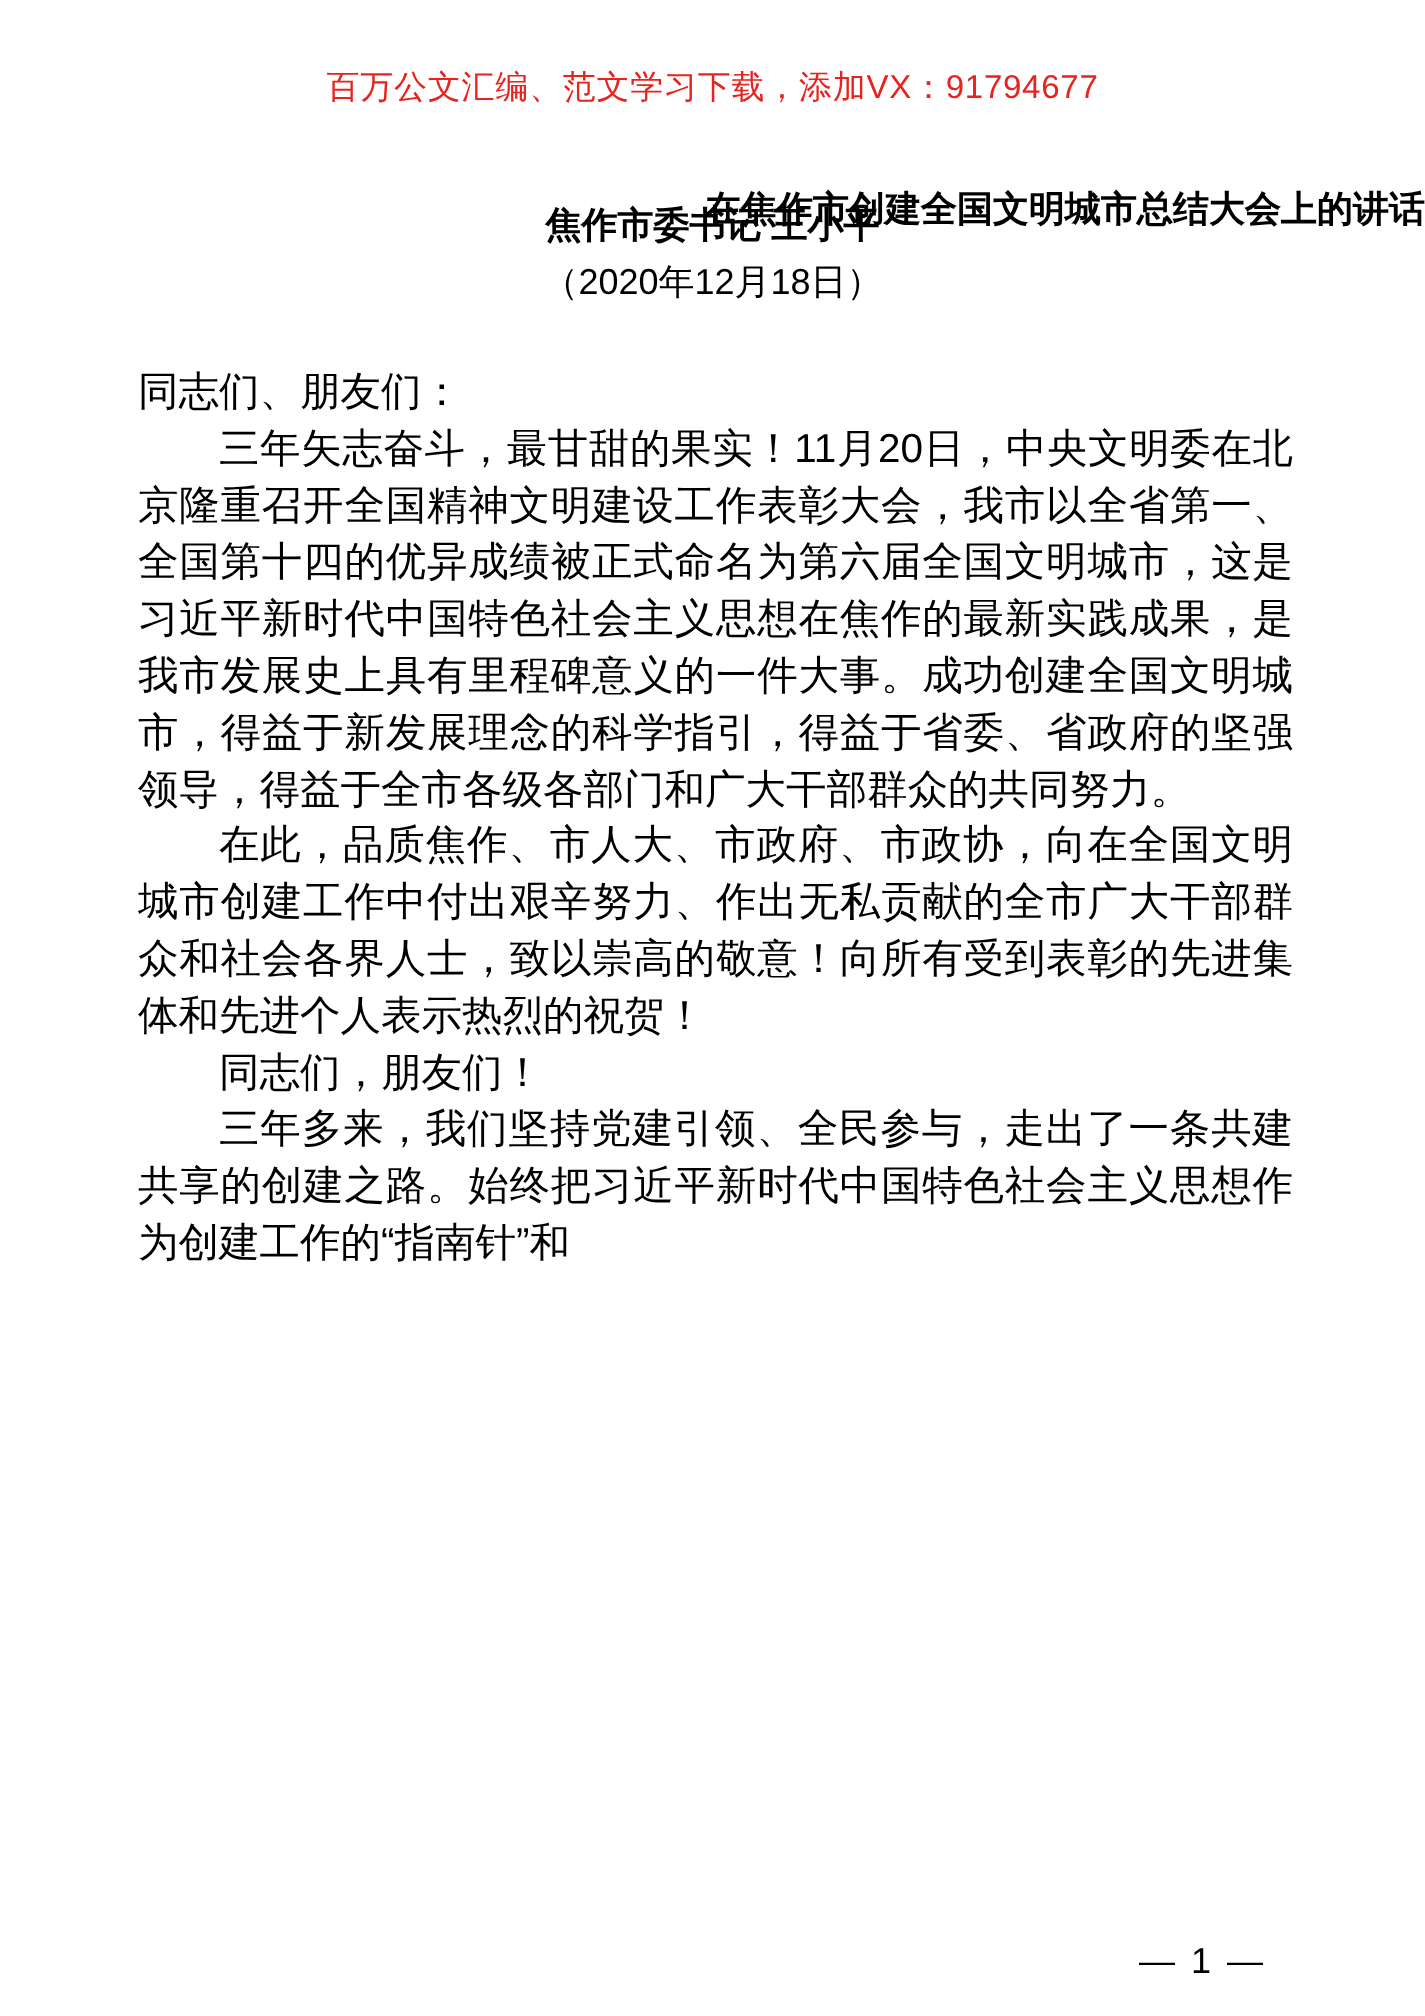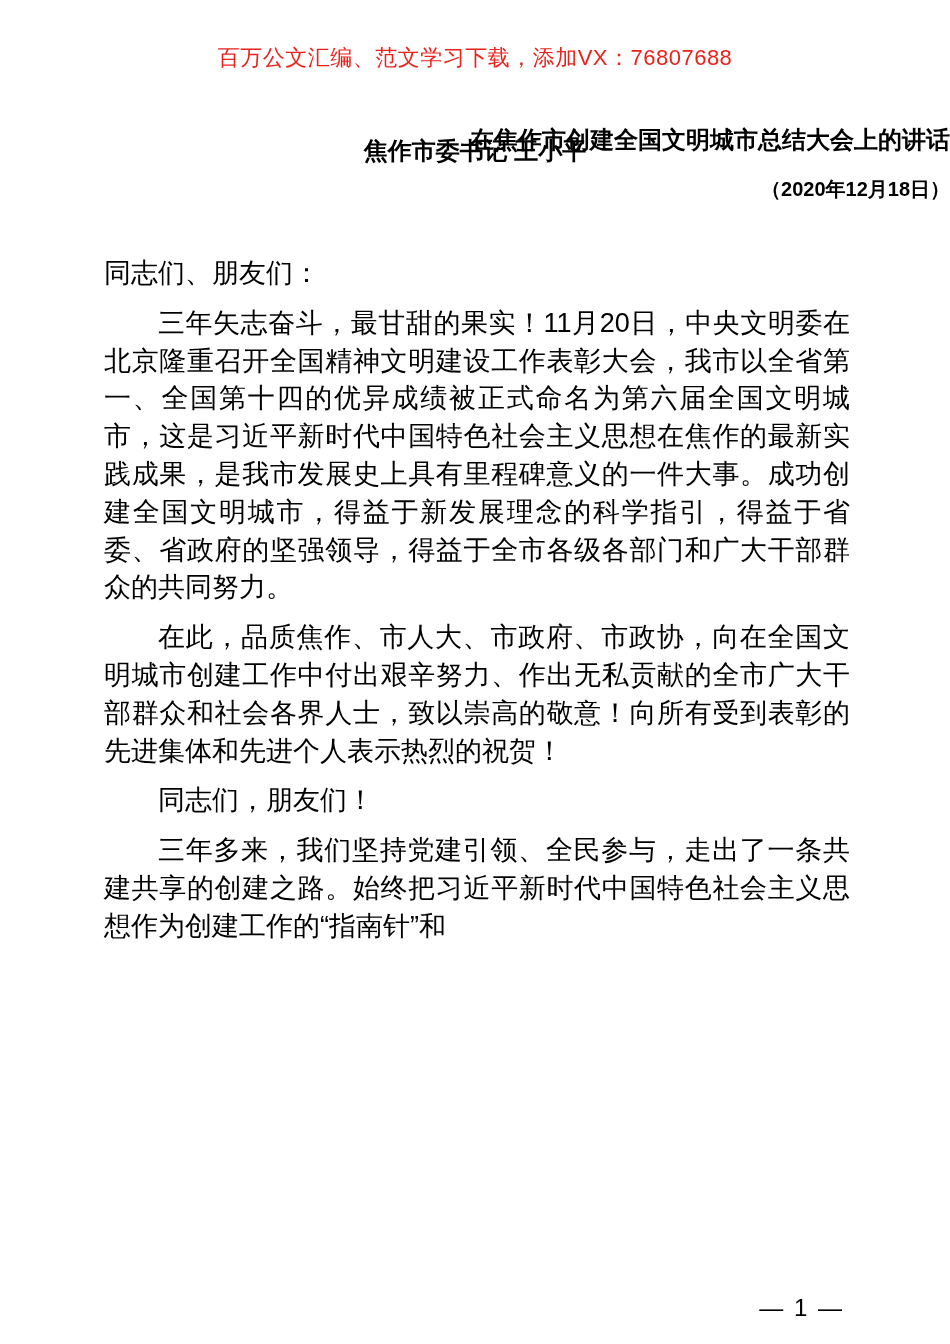--- a/index.html
+++ b/index.html
@@ -46,59 +46,59 @@
     text-align: center;
     font-size: 24px;
     line-height: 28px;
     font-weight: bold;
   }
   .docdate {
     position: absolute;
     top: 175px;
     left: 0;
     width: 100%;
-    text-align: right;
-    font-size: 20px;
+    text-align: center;
+    font-size: 24px;
     line-height: 28px;
-    font-weight: bold;
+    font-weight: normal;
   }
   .body-text {
     position: absolute;
     top: 243px;
     left: 92px;
     width: 770px;
     font-size: 27px;
     line-height: 37.8px;
     text-align: justify;
     text-justify: inter-ideograph;
     word-break: break-all;
   }
   .body-text p {
-    margin: 12px;
+    margin: 0;
     padding: 0;
     text-indent: 2em;
   }
   .body-text p.greeting {
     text-indent: 0;
   }
   .page-number {
     position: absolute;
     top: 1294px;
     right: 106px;
     font-size: 24px;
     line-height: 28px;
     letter-spacing: 2px;
   }
 </style>
 </head>
 <body>
 
 <div class="page">
 
-  <div class="watermark">百万公文汇编、范文学习下载，添加VX：76807688</div>
+  <div class="watermark">百万公文汇编、范文学习下载，添加VX：91794677</div>
 
   <div class="title">在焦作市创建全国文明城市总结大会上的讲话</div>
 
   <div class="subtitle">焦作市委书记 王小平</div>
 
   <div class="docdate">（2020年12月18日）</div>
 
   <div class="body-text">
     <p class="greeting">同志们、朋友们：</p>
     <p>三年矢志奋斗，最甘甜的果实！11月20日，中央文明委在北京隆重召开全国精神文明建设工作表彰大会，我市以全省第一、全国第十四的优异成绩被正式命名为第六届全国文明城市，这是习近平新时代中国特色社会主义思想在焦作的最新实践成果，是我市发展史上具有里程碑意义的一件大事。成功创建全国文明城市，得益于新发展理念的科学指引，得益于省委、省政府的坚强领导，得益于全市各级各部门和广大干部群众的共同努力。</p>

